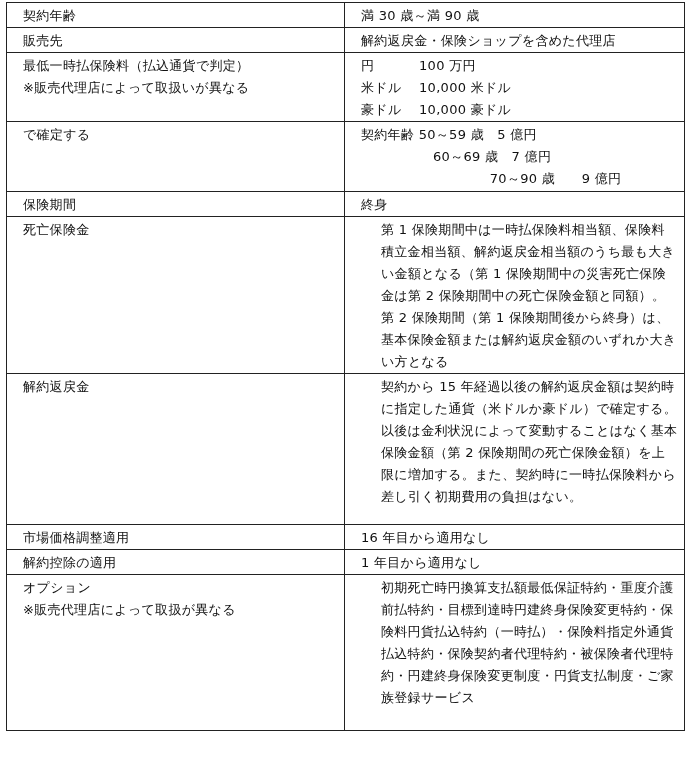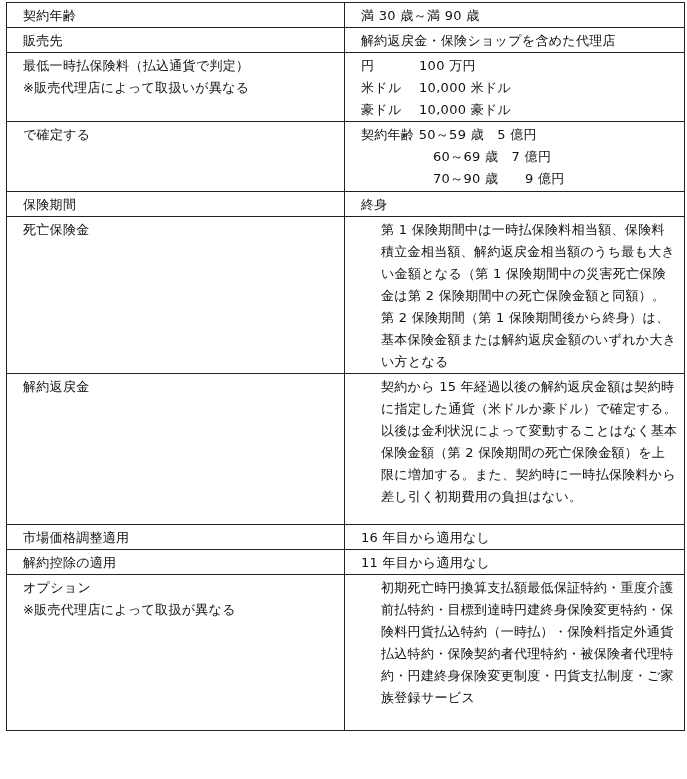--- a/index.html
+++ b/index.html
@@ -10,21 +10,21 @@
     table.spec td { border: 1px solid #222; vertical-align: top;
                     padding: 2px 6px 0 16px; font-size: 13px; line-height: 22px;
                     letter-spacing: 0.3px; }
     table.spec col.c1 { width: 338px; }
     table.spec col.c2 { width: 340px; }
     .line { display: block; white-space: nowrap; }
     .wrap { display: block; white-space: normal; word-break: break-all; margin-left: 20px; }
     .amt-row { display: flex; white-space: nowrap; }
     .amt-cur { width: 58px; }
     .ind1 { padding-left: 72px; }
-    .ind2 { padding-left: 72px; }
+    .ind2 { padding-left: 72px; text-align: center; }
   </style>
 </head>
 <body>
 
 <table class="spec">
   <colgroup>
       <col class="c1">
       <col class="c2">
     </colgroup>
   <tbody>
@@ -105,21 +105,21 @@
         </td>
       <td>
           <span class="line">16 年目から適用なし</span>
         </td>
     </tr>
     <tr style="height:23px">
       <td>
           <span class="line">解約控除の適用</span>
         </td>
       <td>
-          <span class="line">11 年目から適用なし</span>
+          <span class="line">1 年目から適用なし</span>
         </td>
     </tr>
     <tr style="height:156px">
       <td>
         <span class="line">オプション</span>
         <span class="line">※販売代理店によって取扱が異なる</span>
       </td>
       <td>
           <span class="wrap">初期死亡時円換算支払額最低保証特約・重度介護前払特約・目標到達時円建終身保険変更特約・保険料円貨払込特約（一時払）・保険料指定外通貨払込特約・保険契約者代理特約・被保険者代理特約・円建終身保険変更制度・円貨支払制度・ご家族登録サービス</span>
         </td>

